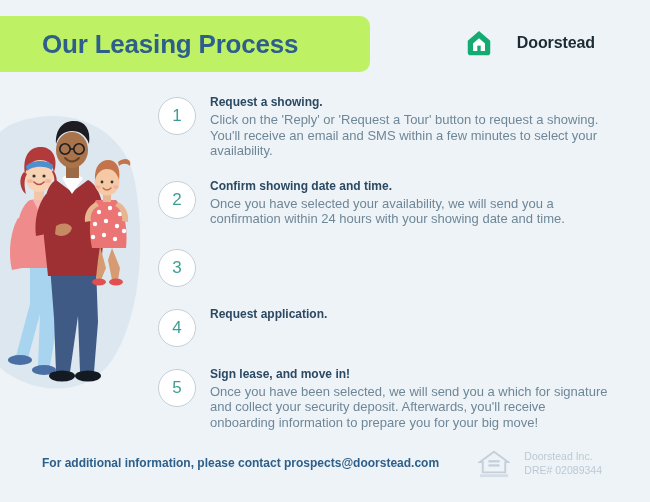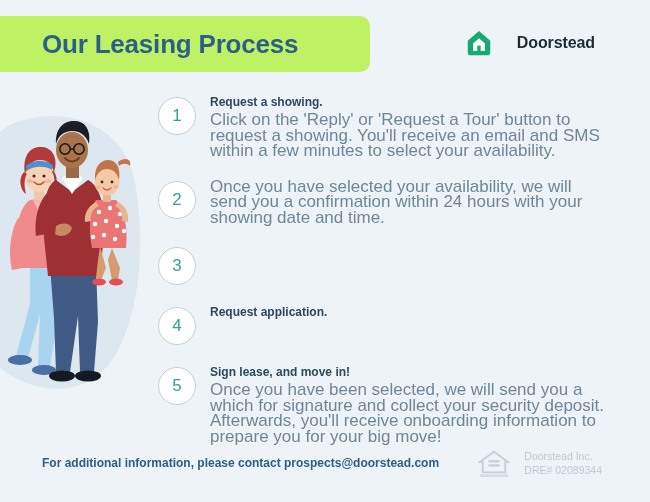--- a/index.html
+++ b/index.html
@@ -98,21 +98,21 @@
     padding-top: 1px;
   }
   .step-title {
     font-size: 12px;
     font-weight: bold;
     color: #2b4963;
     line-height: 15px;
     margin-bottom: 2px;
   }
   .step-desc {
-    font-size: 17px;
+    font-size: 13px;
     color: #6e8798;
     line-height: 15.5px;
     max-width: 400px;
   }
 
   
   .footer-contact {
     position: absolute;
     left: 42px;
     bottom: 32px;
@@ -259,20 +259,21 @@
     <div class="step-badge">1</div>
     <div class="step-body">
       <div class="step-title">Request a showing.</div>
       <div class="step-desc">Click on the 'Reply' or 'Request a Tour' button to request a showing. You'll receive an email and SMS within a few minutes to select your availability.</div>
     </div>
   </div>
 
   <div class="step">
     <div class="step-badge">2</div>
     <div class="step-body">
+      <div class="step-title">Confirm showing date and time.</div>
       <div class="step-desc">Once you have selected your availability, we will send you a confirmation within 24 hours with your showing date and time.</div>
     </div>
   </div>
 
   <div class="step">
     <div class="step-badge">3</div>
     <div class="step-body">
     </div>
   </div>
 

